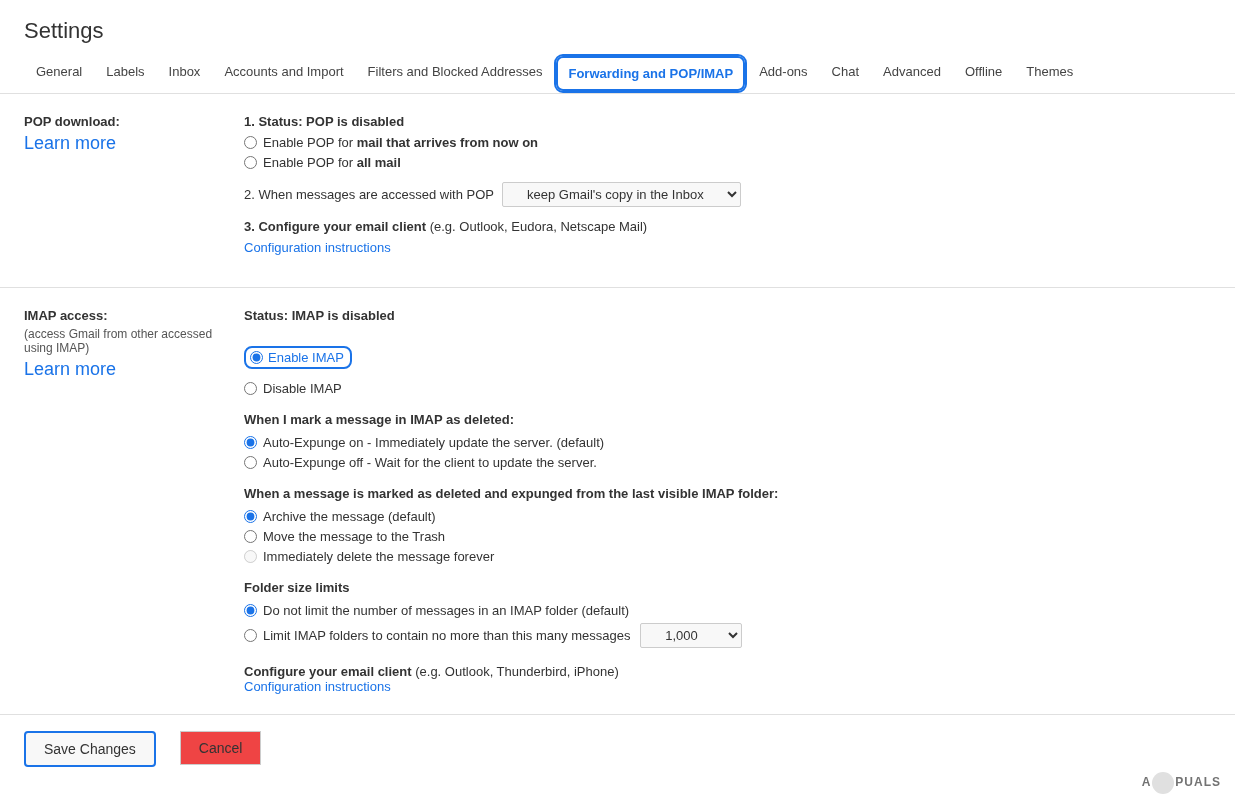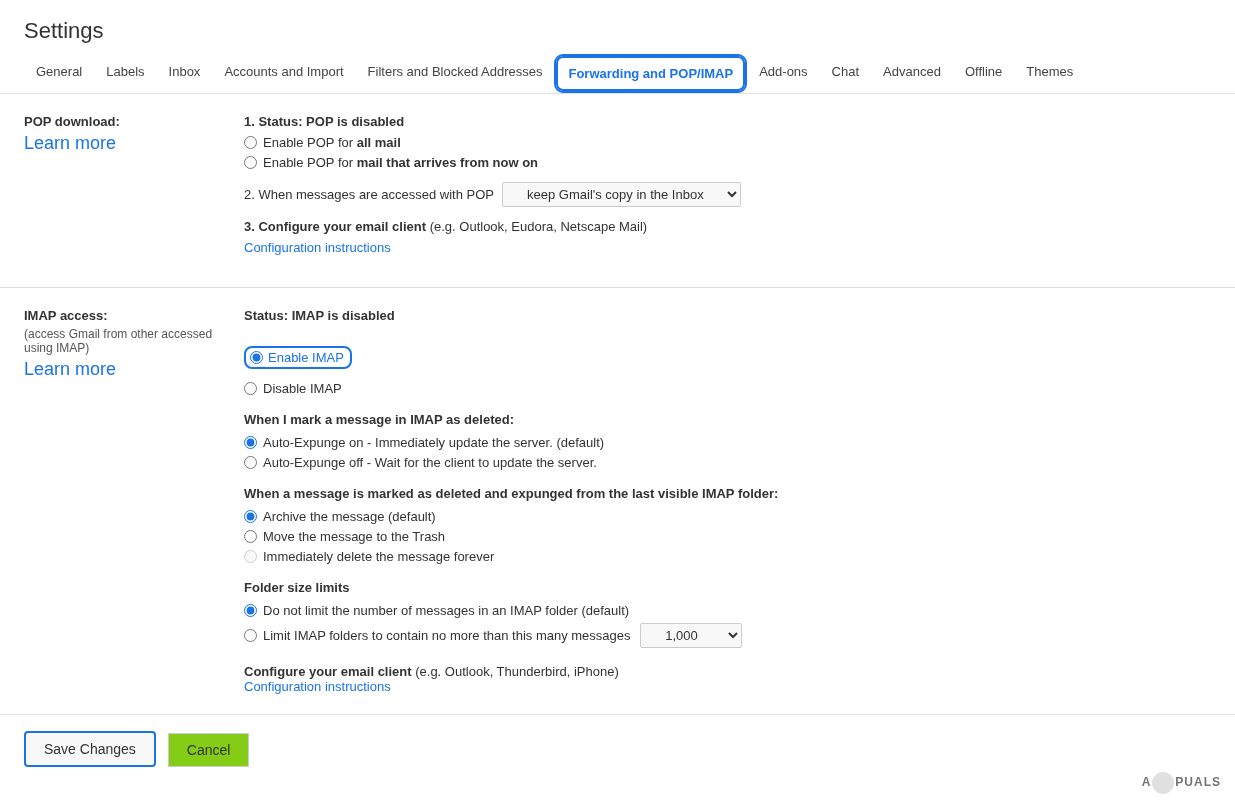--- a/index.html
+++ b/index.html
@@ -170,36 +170,36 @@
     }
     .enable-imap-option label {
       font-size: 13px;
       color: #1a73e8;
       cursor: pointer;
     }
 
     
     .footer-bar {
       display: flex;
-      align-items: flex-end;
+      align-items: flex-start;
       padding: 16px 24px;
-      gap: 12px;
+      gap: 24px;
     }
     .btn-save {
       padding: 8px 18px;
       background: #f8f8f8;
       border: 2px solid #1a73e8;
       border-radius: 4px;
       font-size: 14px;
       color: #333;
       cursor: pointer;
     }
     .btn-cancel {
       padding: 8px 18px;
-      background: #84cc16;
+      background: #ef4444;
       border: 1px solid #ccc;
       border-radius: 0;
       font-size: 14px;
       color: #333;
       cursor: pointer;
     }
 
     
     .watermark {
       position: fixed;
@@ -252,29 +252,29 @@
     <div class="section-label">
       <div class="label-title">POP download:</div>
       <a class="learn-more">Learn more</a>
     </div>
     <div class="section-content">
       <div class="numbered-item">
         <div class="item-label">
           <strong>1. Status: POP is disabled</strong>
         </div>
         <div class="radio-option">
+          <input type="radio" name="pop_setting" id="pop_now" style="">
+          <label for="pop_now">
+            Enable POP for <strong>mail that arrives from now on</strong>
+          </label>
+        </div>
+        <div class="radio-option">
           <input type="radio" name="pop_setting" id="pop_all" style="">
           <label for="pop_all">
             Enable POP for <strong>all mail</strong>
-          </label>
-        </div>
-        <div class="radio-option">
-          <input type="radio" name="pop_setting" id="pop_now" style="">
-          <label for="pop_now">
-            Enable POP for <strong>mail that arrives from now on</strong>
           </label>
         </div>
       </div>
 
       <div class="numbered-item">
         <div class="inline-row">
           <label>2. When messages are accessed with POP</label>
           <select class="inline-select">
             <option>keep Gmail's copy in the Inbox</option>
             <option>archive Gmail's copy</option>

